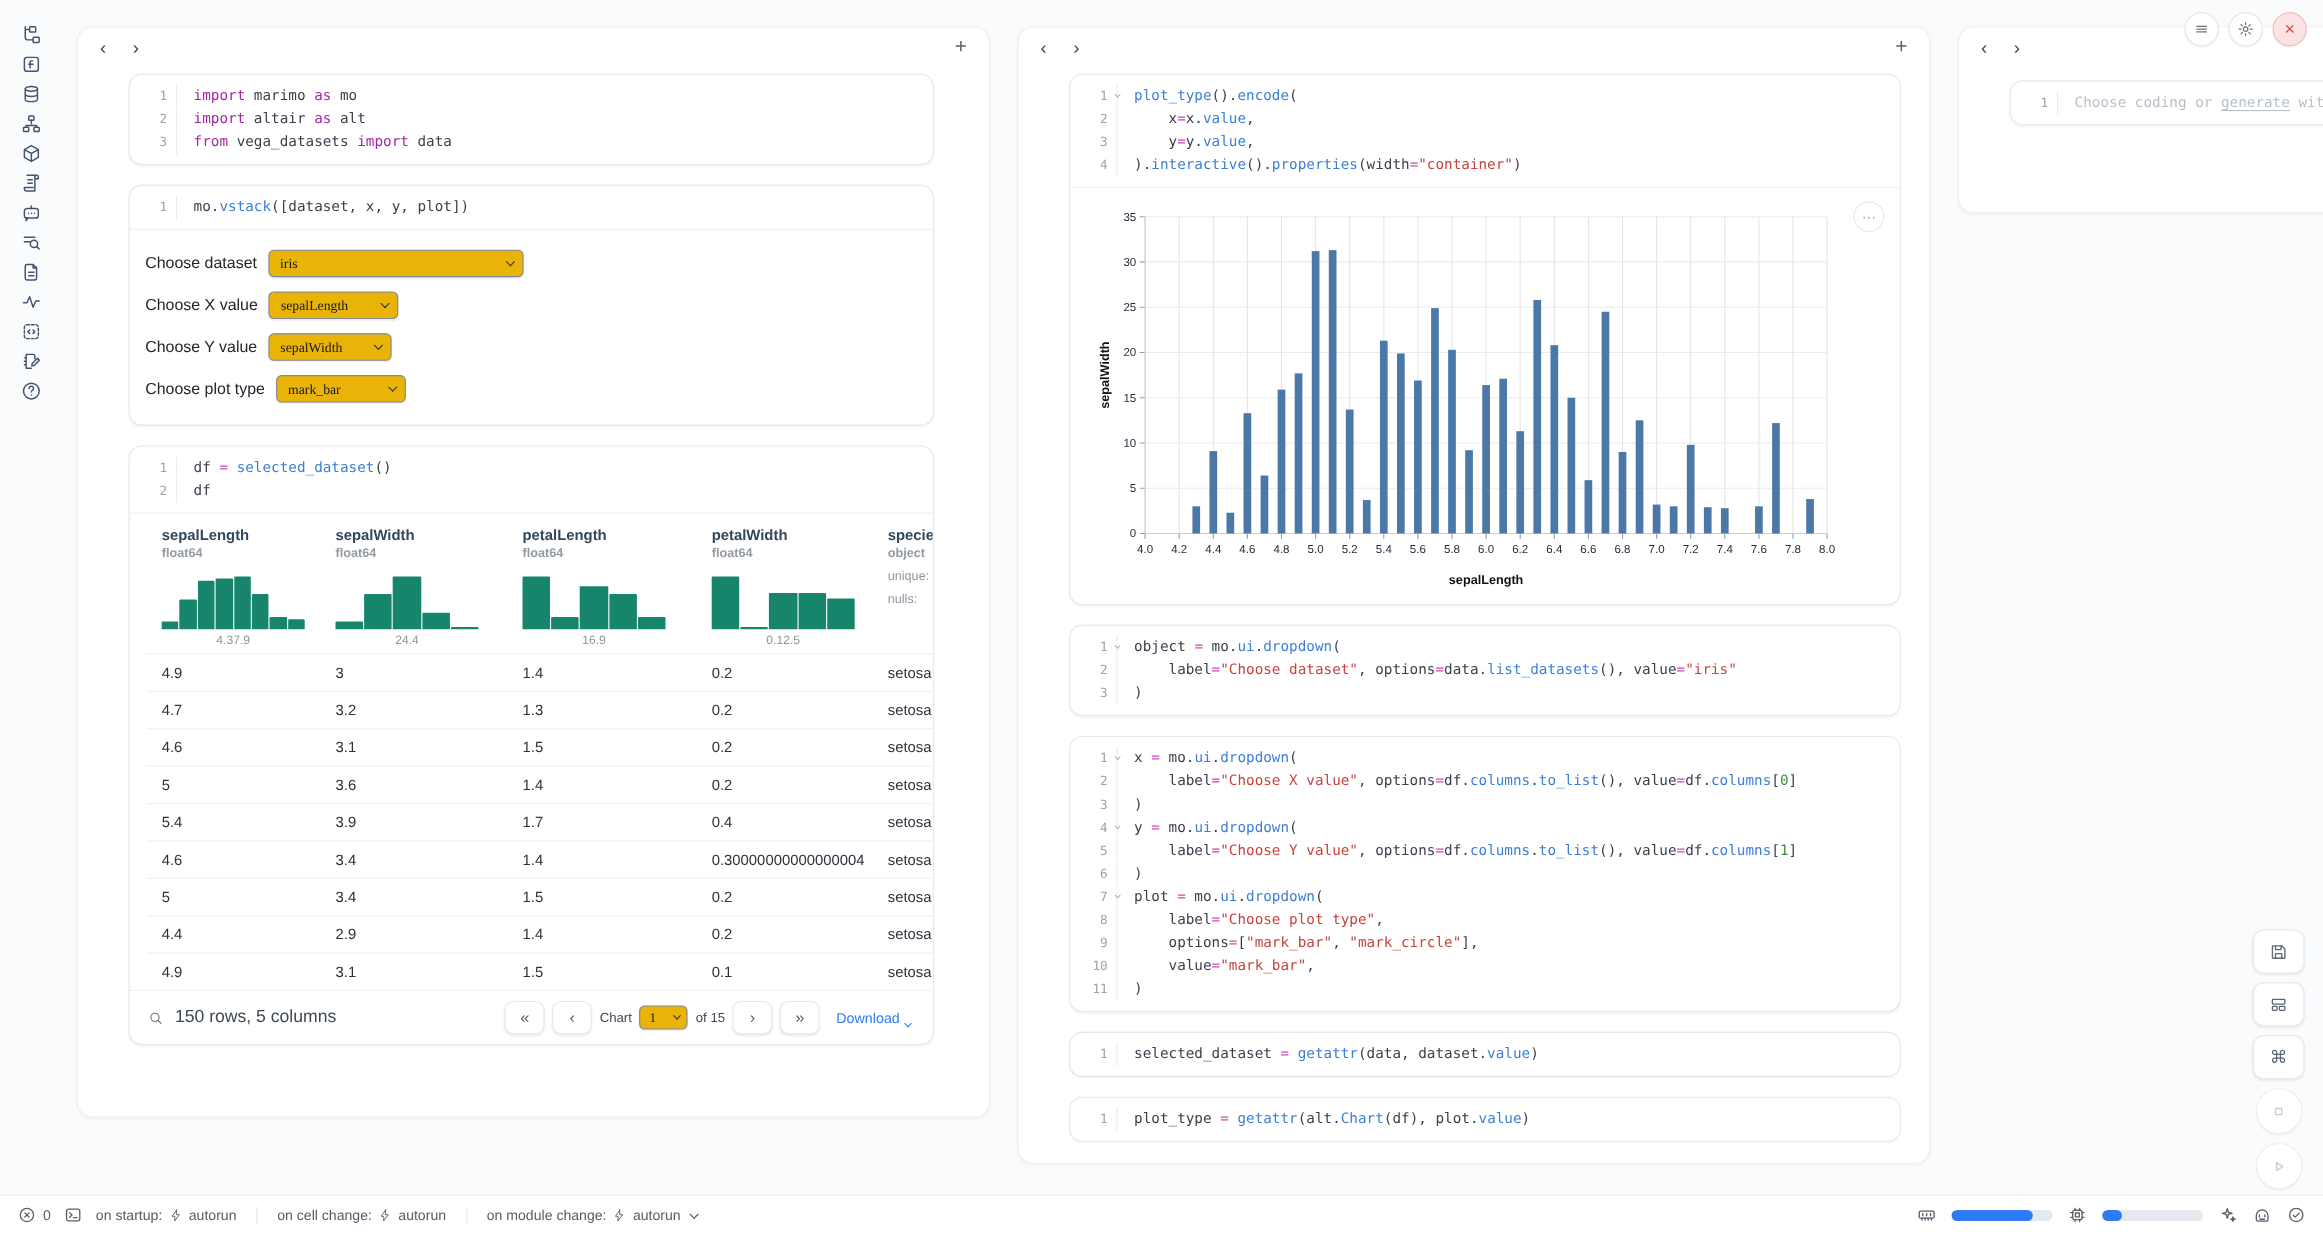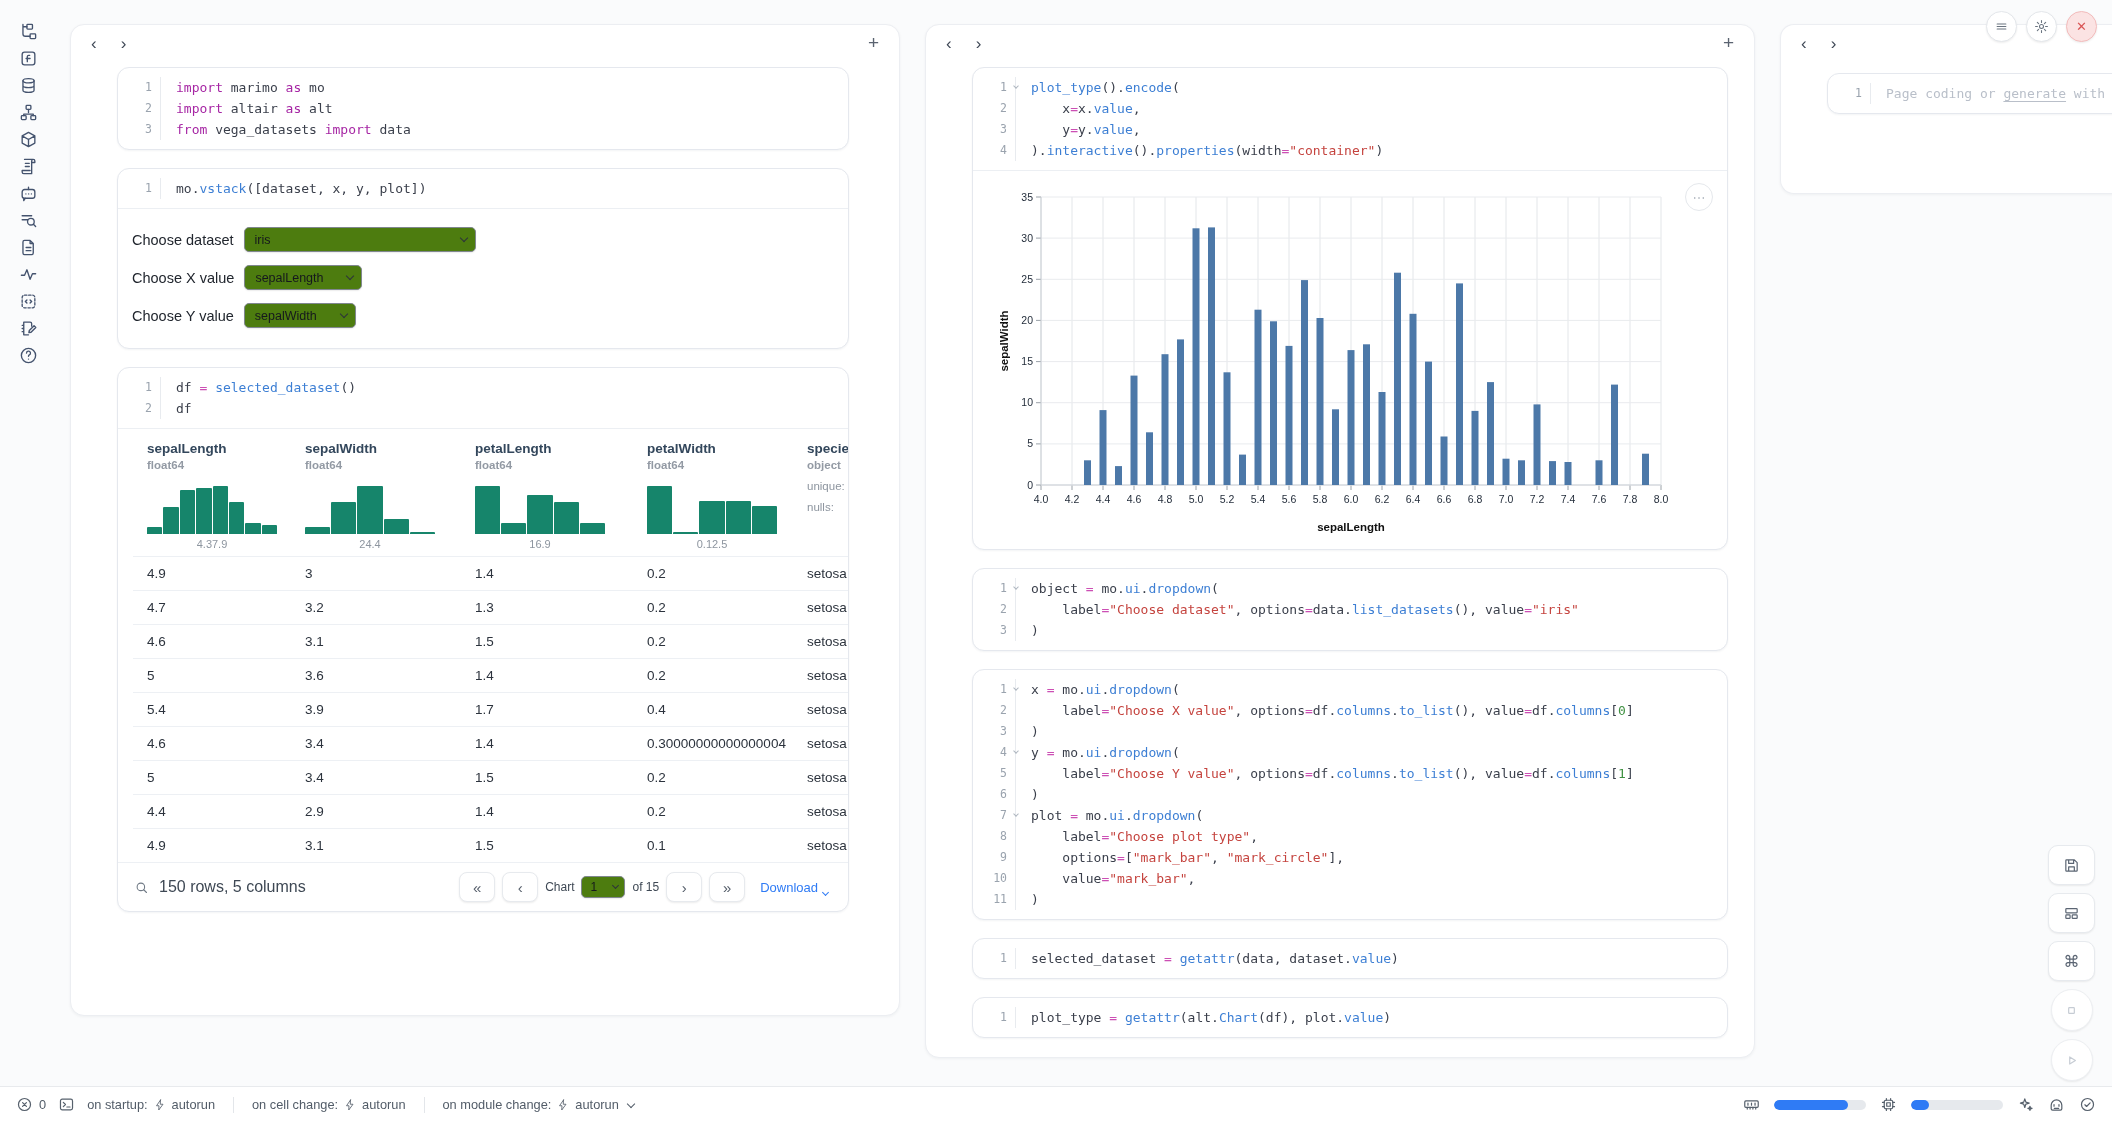--- a/index.html
+++ b/index.html
@@ -36,22 +36,22 @@
   .tok-num{color:#3f9142}.tok-pl{color:#3a3f4b}
   .cell-output{border-top:1px solid #eceff3}
   .chev{display:inline-block;width:6px;height:6px;border-right:1.6px solid;border-bottom:1.6px solid;
         transform:rotate(45deg);box-sizing:border-box}
   
   .controls{padding:18px 16px 20px 14px;display:flex;flex-direction:column;gap:13px}
   .ctl-row{display:flex;align-items:center;gap:10px}
   .ctl-label{font-size:14.5px;color:#21262e}
   .sel-wrap{position:relative;display:inline-block}
   .sel-wrap select{appearance:none;-webkit-appearance:none;border:1px solid #80878f;border-radius:5px;
-        background:#4d7c0f;font-size:12.5px;padding:3px 24px 3px 10px;color:#15181d;height:25px;
-        box-shadow:0 1px 1.5px rgba(0,0,0,.08);font-family:Liberation Sans, sans-serif}
+        background:#eab308;font-size:12.5px;padding:3px 24px 3px 10px;color:#15181d;height:25px;
+        box-shadow:0 1px 1.5px rgba(0,0,0,.08);font-family:Liberation Serif, serif}
   .sel-wrap .chev{position:absolute;right:9px;top:8px;color:#2d333b}
   
   .tbl-wrap{overflow:hidden}
   .df-table{border-collapse:collapse;table-layout:fixed;width:860px;margin-left:15px}
   .df-table th{text-align:left;vertical-align:top;padding:12px 10px 6px 14px}
   .col-name{font-size:13.5px;font-weight:bold;color:#33475c}
   .col-type{font-size:11.5px;color:#939aa4;margin-top:3px}
   .hist{height:48px;width:130px;display:flex;align-items:flex-end;gap:1px;margin-top:15px}
   .hist .bar{flex:1;border-radius:1px 1px 0 0}
   .hist-range{display:flex;justify-content:center;width:130px;color:#8d959f;font-size:11px;margin-top:4px;font-weight:normal}
@@ -211,20 +211,24 @@
             <span class="ctl-label">Choose dataset</span>
             <span class="sel-wrap"><select style="width: 232px;"><option>iris</option></select><span class="chev"></span></span>
           </div>
           <div class="ctl-row">
             <span class="ctl-label">Choose X value</span>
             <span class="sel-wrap"><select style="width: 118px;"><option>sepalLength</option></select><span class="chev"></span></span>
           </div>
           <div class="ctl-row">
             <span class="ctl-label">Choose Y value</span>
             <span class="sel-wrap"><select style="width: 112px;"><option>sepalWidth</option></select><span class="chev"></span></span>
+          </div>
+          <div class="ctl-row">
+            <span class="ctl-label">Choose plot type</span>
+            <span class="sel-wrap"><select style="width: 118px;"><option>mark_bar</option></select><span class="chev"></span></span>
           </div>
         </div>
       </div>
       <div class="cell">
         <div class="code-area">
           <div class="code-line"><span class="ln">1</span><span class="code"><span class="tok-pl">df </span><span class="tok-op">=</span><span class="tok-pl"> </span><span class="tok-fn">selected_dataset</span><span class="tok-pl">()</span></span></div>
           <div class="code-line"><span class="ln">2</span><span class="code"><span class="tok-pl">df</span></span></div>
         </div>
         <div class="cell-output">
           <div class="tbl-wrap">
@@ -588,21 +592,21 @@
 </section>
 
 <section class="panel panel-right">
   <div class="panel-head">
     <span class="nav-arrow">‹</span>
     <span class="nav-arrow">›</span>
   </div>
   <div class="cells" id="col-right">
       <div class="cell" style="width: 500px;">
         <div class="code-area">
-          <div class="code-line"><span class="ln">1</span><span class="code"><span class="ph">Page coding or </span><span class="ph-u">generate</span><span class="ph"> with AI</span></span></div>
+          <div class="code-line"><span class="ln">1</span><span class="code"><span class="ph">Choose coding or </span><span class="ph-u">generate</span><span class="ph"> with AI</span></span></div>
         </div>
       </div>
     </div>
 </section>
 
 <div class="top-controls" id="top-controls">
     <div class="circle-btn">
       <svg viewBox="0 0 24 24" fill="none" stroke="currentColor" stroke-width="1.7" stroke-linecap="round" stroke-linejoin="round">
         <path d="M5 8h14 M5 12h14 M5 16h14"></path>
       </svg>

